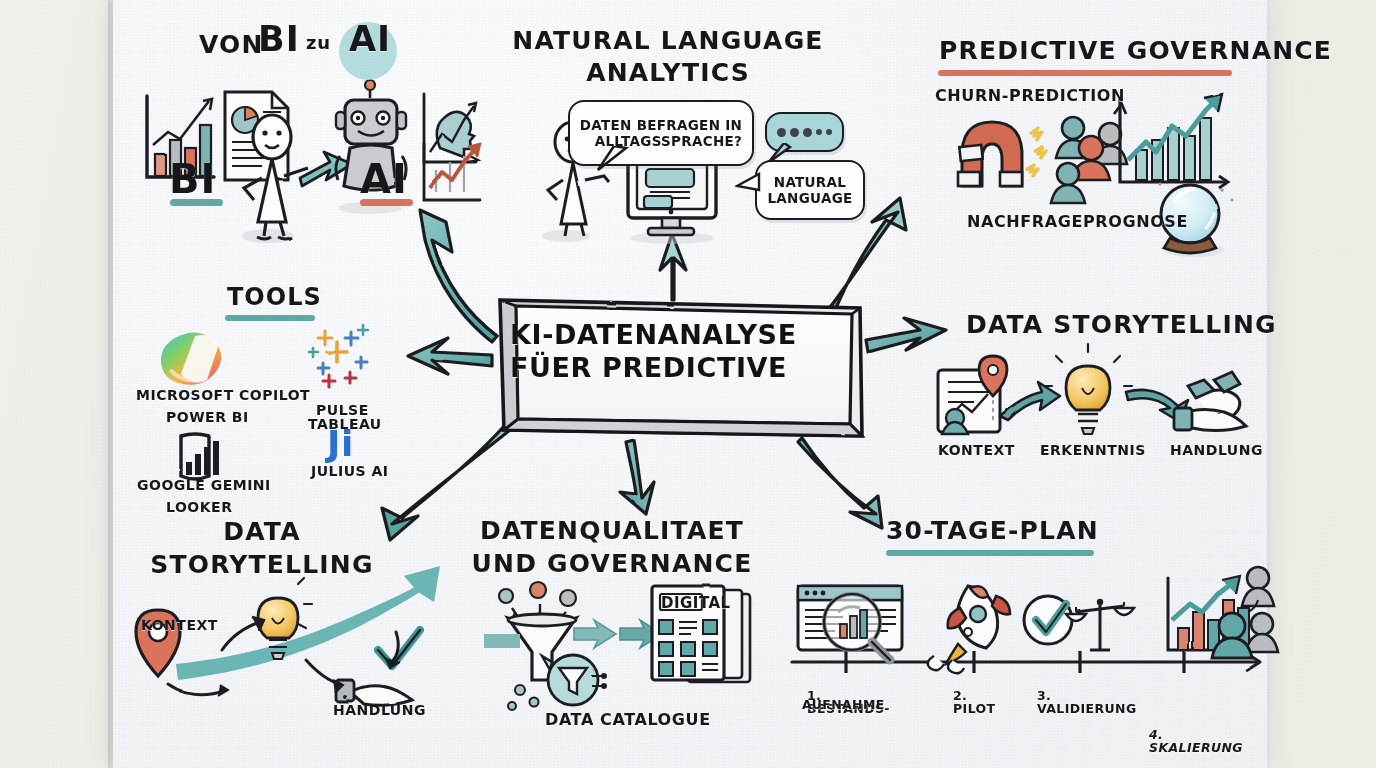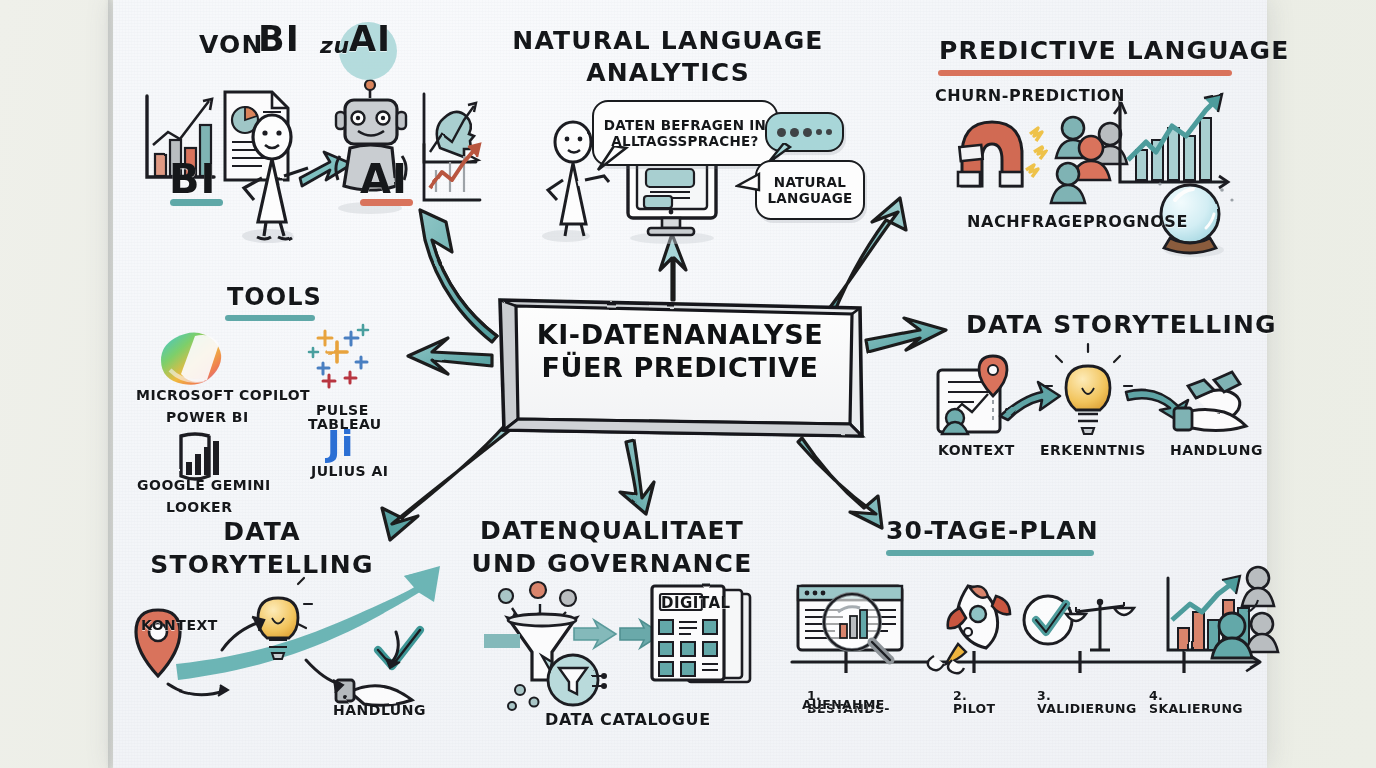--- a/index.html
+++ b/index.html
@@ -53,21 +53,21 @@
   .hdr{ font-size:25px; letter-spacing:1.2px; }
   .hdr2{ font-size:24px; letter-spacing:1px; }
   .sub{ font-size:16px; font-weight:700; letter-spacing:.6px; }
   .sm{ font-size:14px; font-weight:700; letter-spacing:.5px; }
   .xsm{ font-size:12.5px; font-weight:700; letter-spacing:.4px; }
   .bigword{ font-size:40px; font-weight:700; letter-spacing:1px; }
 
   
   #center-title{
     position:absolute; left:510px; top:318px; width:340px;
-    text-align:center; color:#101214;
+    text-align:left; color:#101214;
     font-family:"DejaVu Sans", sans-serif;
     font-weight:700; font-size:27px; letter-spacing:.6px;
     line-height:1.24;
     text-shadow:0 1px 0 rgba(255,255,255,.8);
   }
 
   
   .ul{ position:absolute; border-radius:6px; }
 
   
@@ -529,32 +529,32 @@
       <path d="M1212 658 q4 -20 20 -20 q16 0 20 20 Z" fill="#63a8a9" stroke="#1c1e21" stroke-width="2.8"></path>
       <path d="M1248 612 q8 -4 10 -12" fill="none" stroke="#1c1e21" stroke-width="2"></path>
     </g>
 
     </g>
   </svg>
 
   <div class="blob" style="left:339px;top:22px;width:58px;height:58px;background:#a8d6d8;opacity:.85;"></div>
   <div class="lbl hdr" style="left:199px;top:32px;">VON</div>
   <div class="lbl" style="left:258px;top:21px;font-size:35px;letter-spacing:1px;">BI</div>
-  <div class="lbl" style="left:320px;top:34px;font-size:22px;letter-spacing:.8px;text-transform:lowercase;font-style:italic;">ZU</div>
+  <div class="lbl" style="left:306px;top:34px;font-size:18px;letter-spacing:.8px;text-transform:lowercase;">ZU</div>
   <div class="lbl" style="left:349px;top:21px;font-size:35px;letter-spacing:1px;">AI</div>
 
   <div class="lbl bigword" style="left:169px;top:158px;">BI</div>
   <div class="ul" style="left:170px;top:199px;width:53px;height:7px;background:#5fa8a8;"></div>
   <div class="lbl bigword" style="left:360px;top:158px;">AI</div>
   <div class="ul" style="left:360px;top:199px;width:53px;height:7px;background:#d9735c;"></div>
 
   <div class="lbl hdr" style="left:668px;top:28px;transform:translateX(-50%);">NATURAL LANGUAGE</div>
   <div class="lbl hdr" style="left:668px;top:60px;transform:translateX(-50%);">ANALYTICS</div>
 
-  <div class="bubble b1" style="left:592px;top:100px;width:166px;height:50px;">
+  <div class="bubble b1" style="left:568px;top:100px;width:166px;height:50px;text-align:right;">
     <span style="white-space:pre-line;">DATEN BEFRAGEN IN
 ALLTAGSSPRACHE?</span>
   </div>
   <svg style="position:absolute;left:596px;top:146px;width:40px;height:26px;">
     <path d="M18 0 L30 2 L2 24 Z" fill="#fdfdfd" stroke="#1a1c1f" stroke-width="2.6"></path>
   </svg>
 
   <div class="bubble" style="left:765px;top:112px;width:75px;height:36px;background:#a8d6d8;">
     <span class="dots">
       <span class="dot"></span>
@@ -569,21 +569,21 @@
   </svg>
 
   <div class="bubble b1" style="left:755px;top:160px;width:90px;height:44px;">
     <span style="white-space:pre-line;">NATURAL
 LANGUAGE</span>
   </div>
   <svg style="position:absolute;left:735px;top:172px;width:28px;height:26px;">
     <path d="M24 2 L24 18 L2 14 Z" fill="#fdfdfd" stroke="#1a1c1f" stroke-width="2.4"></path>
   </svg>
 
-  <div class="lbl hdr" style="left:939px;top:38px;">PREDICTIVE LANGUAGE</div>
+  <div class="lbl hdr" style="left:939px;top:38px;">PREDICTIVE GOVERNANCE</div>
   <div class="ul" style="left:938px;top:70px;width:294px;height:6px;background:#d9735c;"></div>
   <div class="lbl sub" style="left:935px;top:88px;">CHURN-PREDICTION</div>
   <div class="lbl sub" style="left:967px;top:214px;">NACHFRAGEPROGNOSE</div>
 
   <div class="lbl hdr2" style="left:227px;top:285px;">TOOLS</div>
   <div class="ul" style="left:225px;top:315px;width:90px;height:6px;background:#5fa8a8;"></div>
 
   <div class="lbl sm" style="left:136px;top:388px;">MICROSOFT COPILOT</div>
   <div class="lbl sm" style="left:166px;top:410px;">POWER BI</div>
 
@@ -623,21 +623,21 @@
   <div class="lbl xsm" style="left:934px;top:676px;">
     <span>2.</span>
     <span>PILOT</span>
   </div>
 
   <div class="lbl xsm" style="left:1018px;top:676px;">
     <span>3.</span>
     <span>VALIDIERUNG</span>
   </div>
 
-  <div class="lbl xsm" style="left:1130px;top:676px;">
+  <div class="lbl xsm" style="left:1130px;top:715px;font-style:italic;">
     <span>4.</span>
     <span>SKALIERUNG</span>
   </div>
 
   <div id="center-title">
     <div>KI-DATENANALYSE</div>
     <div>FÜER PREDICTIVE</div>
   </div>
 
 </div>

